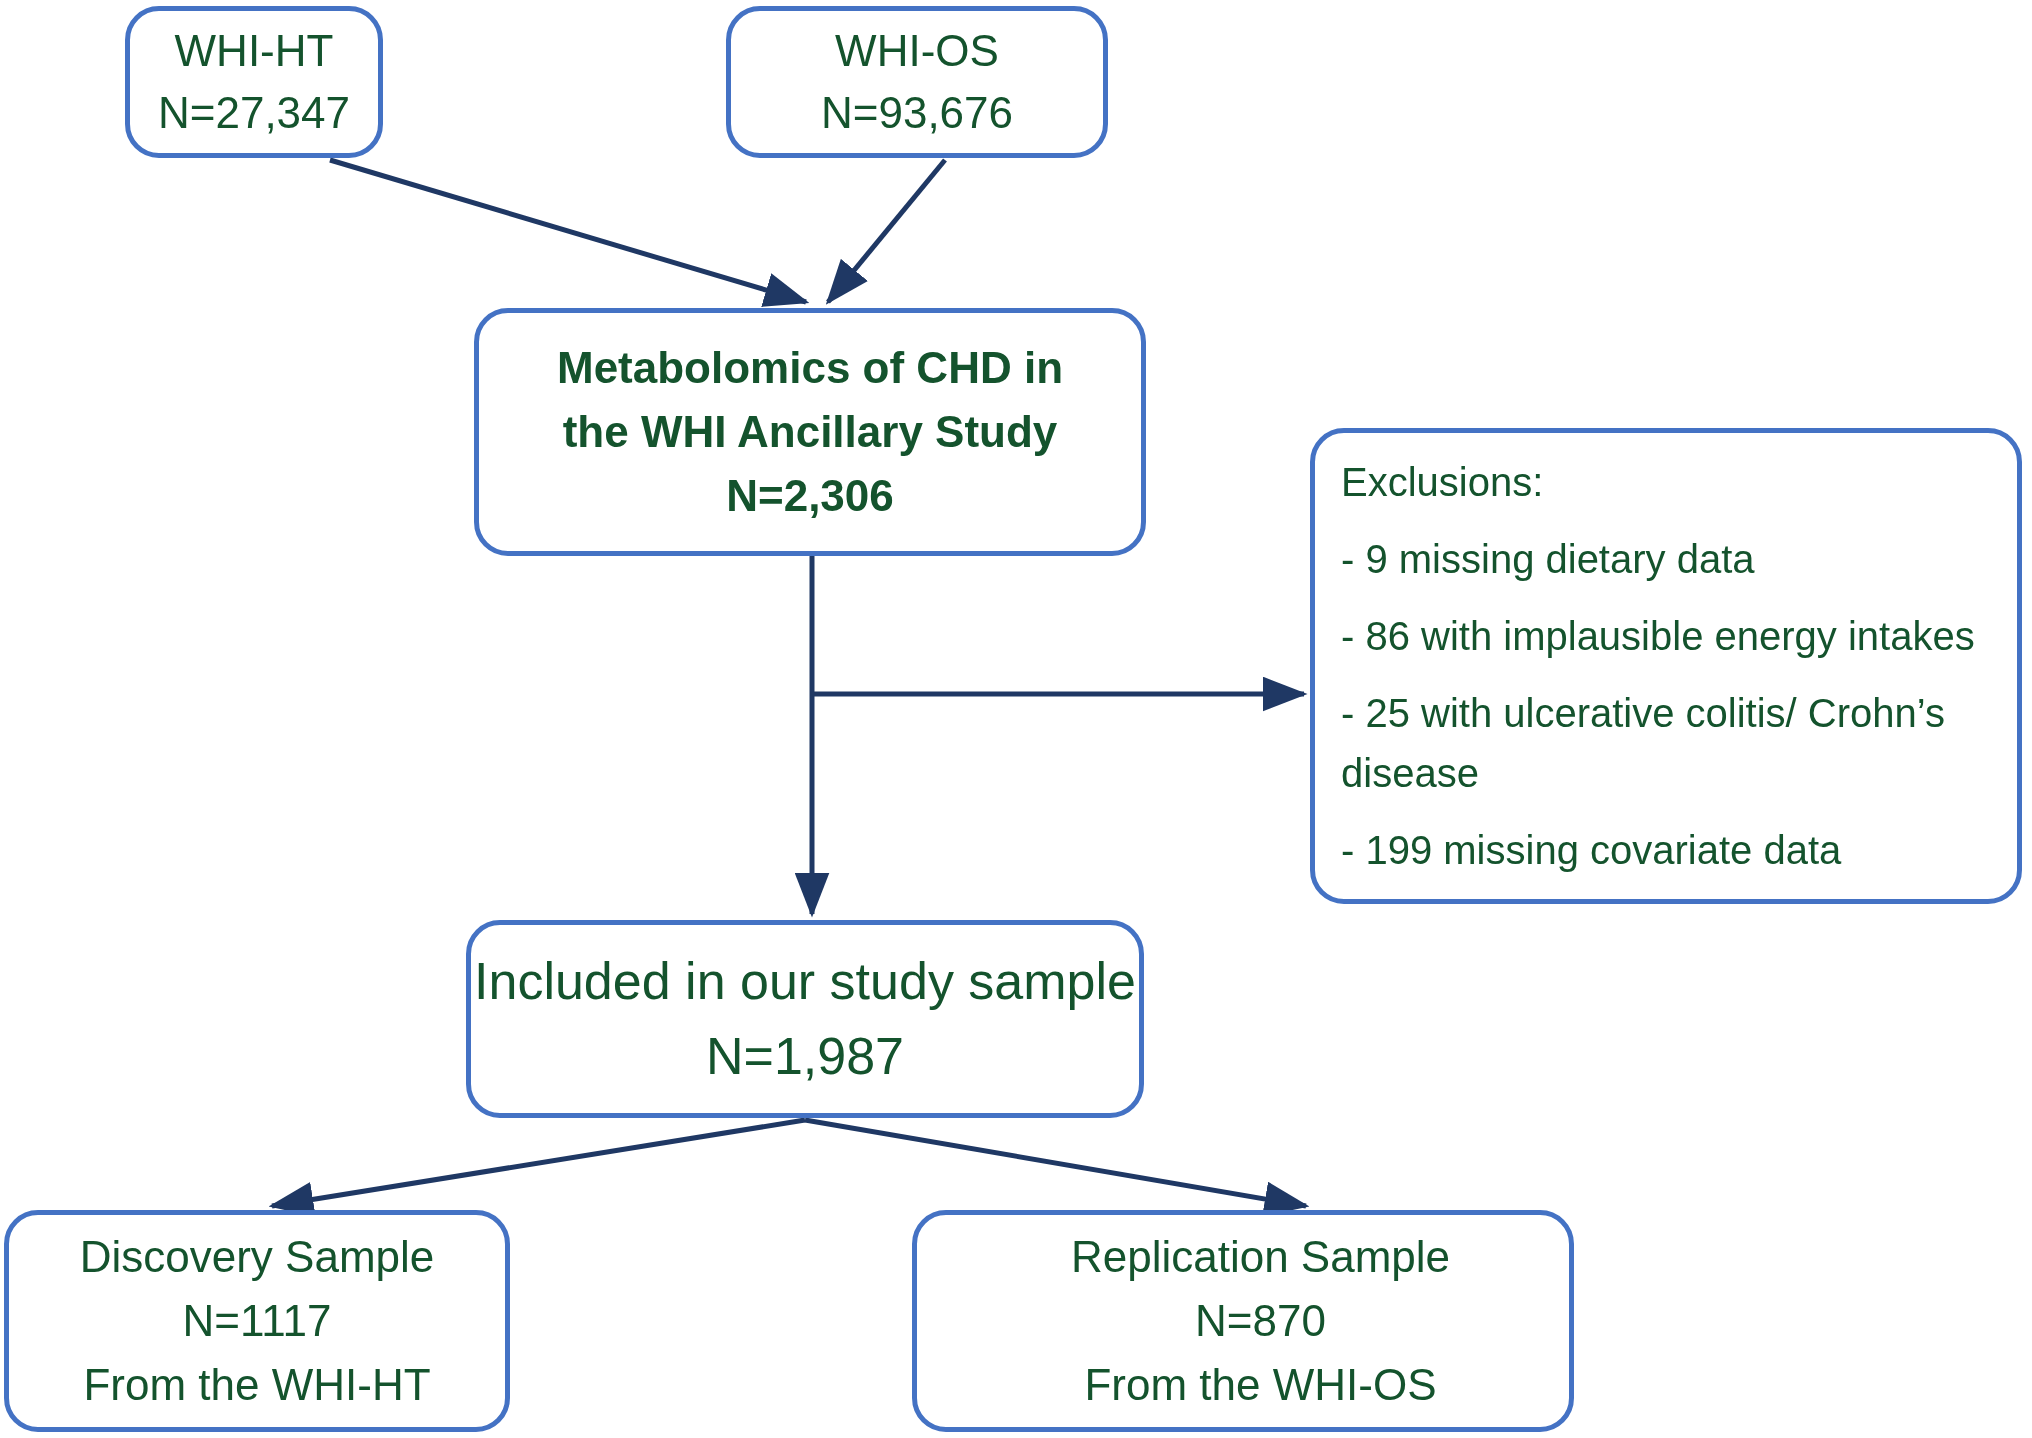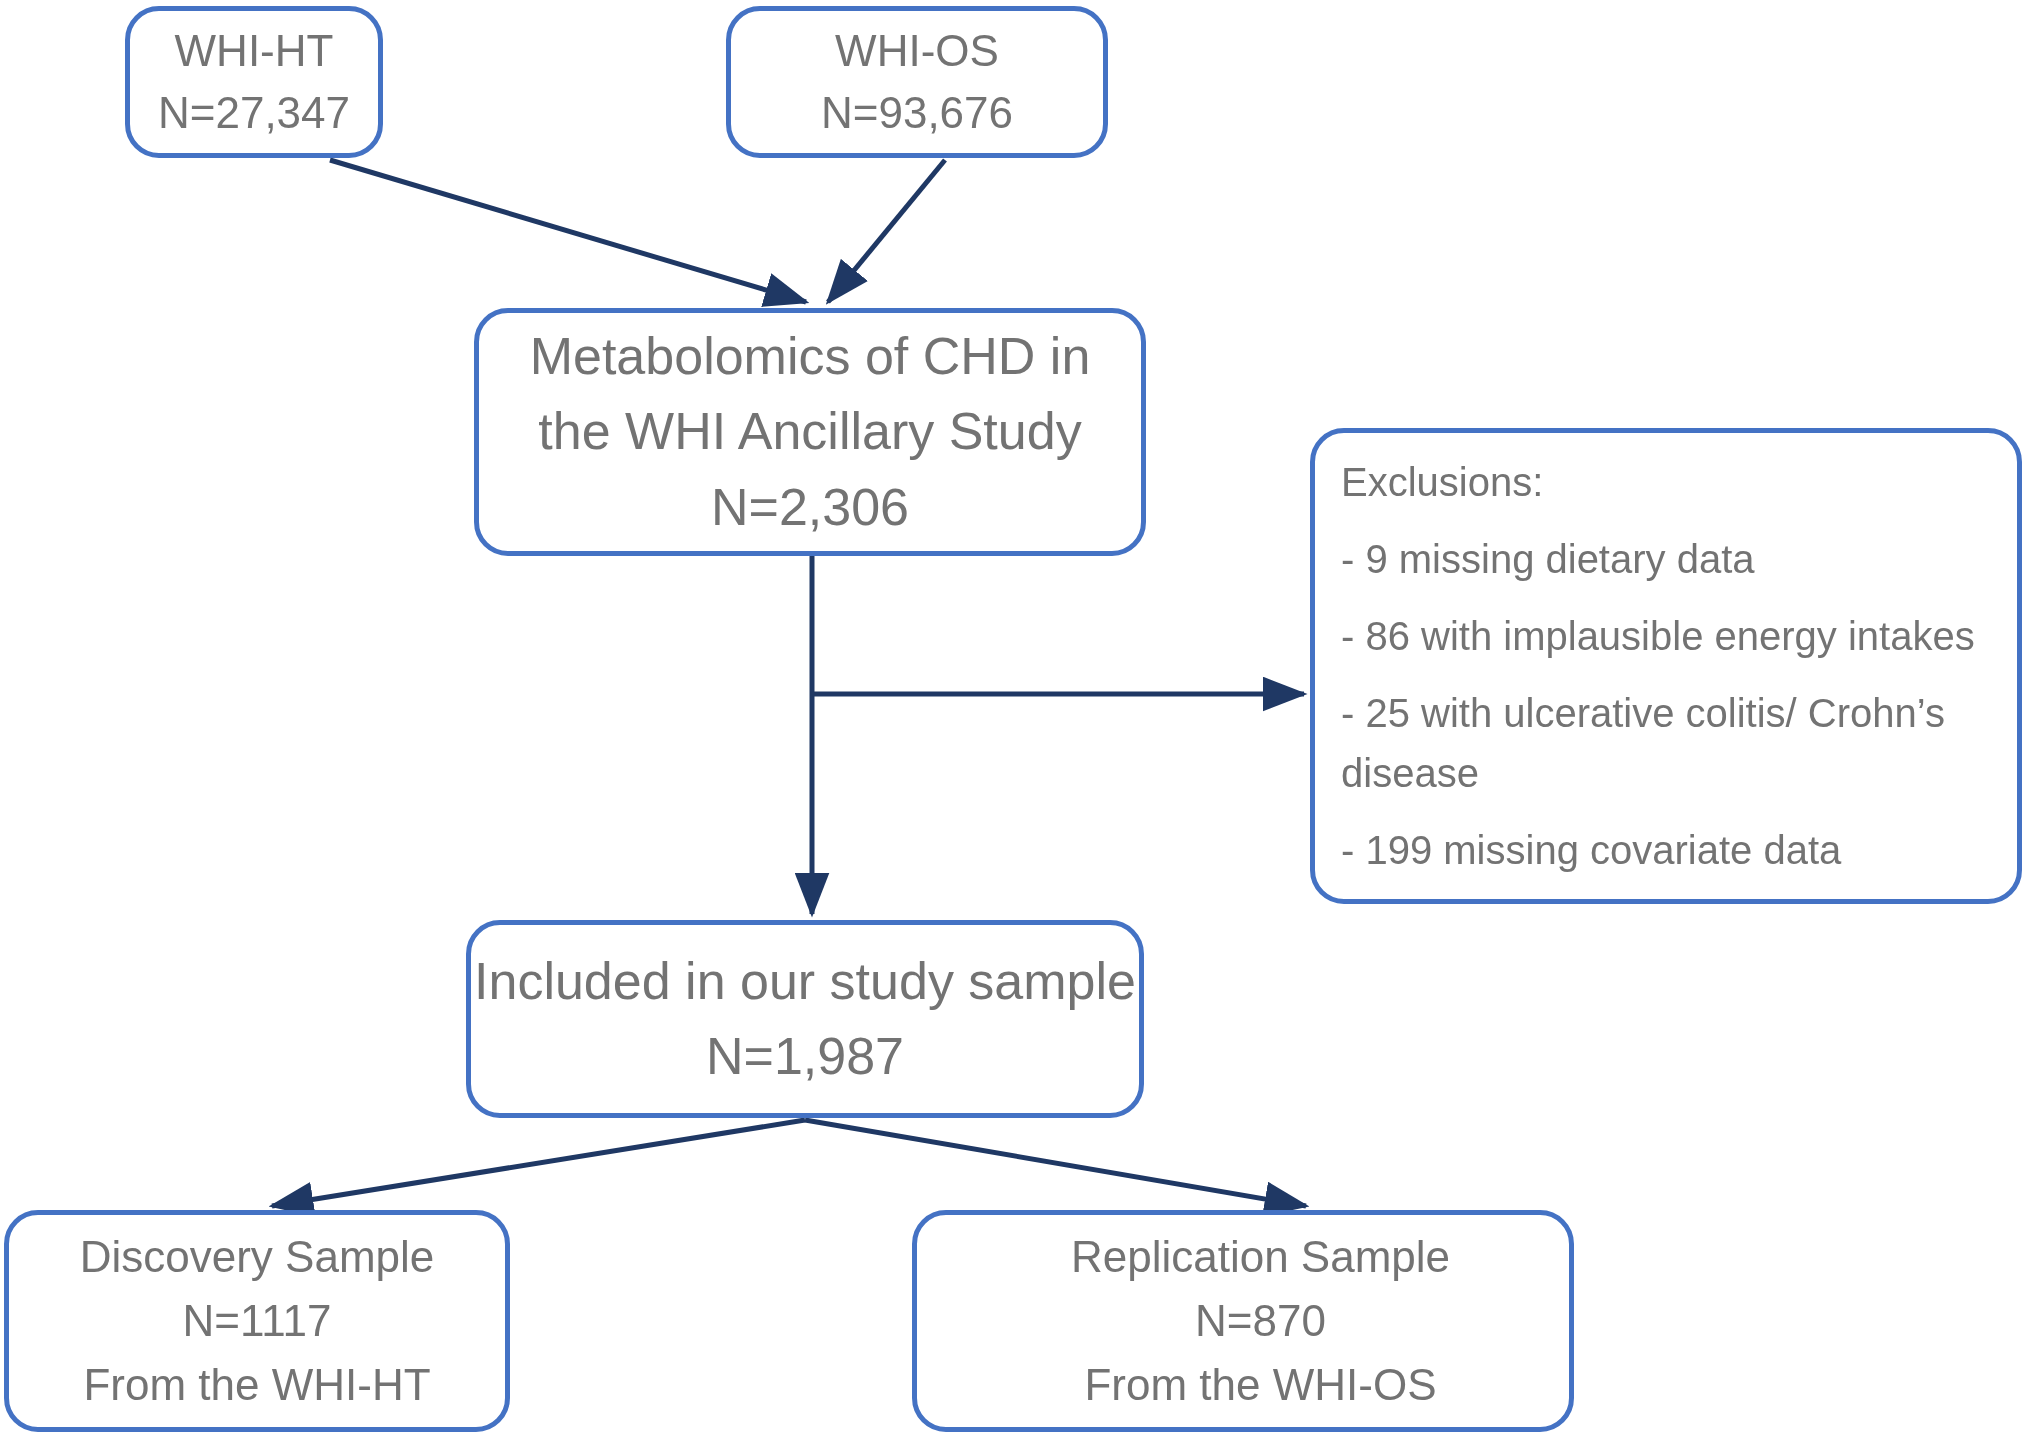--- a/index.html
+++ b/index.html
@@ -28,21 +28,21 @@
   .node {
     position: absolute;
     box-sizing: border-box;
     background: #ffffff;
     border: 5px solid #4472C4;
     border-radius: 34px;
     display: flex;
     flex-direction: column;
     align-items: center;
     justify-content: center;
-    color: #737373;
+    color: #14532d;
     font-family: "Liberation Sans", sans-serif;
     z-index: 2;
   }
   .node .line {
     display: block;
     white-space: nowrap;
   }
   .node.center-text {
     text-align: center;
   }
@@ -59,21 +59,21 @@
     left: 125px; top: 6px; width: 258px; height: 152px;
     font-size: 44px; line-height: 1.42;
   }
   #node-whi-os {
     left: 726px; top: 6px; width: 382px; height: 152px;
     font-size: 44px; line-height: 1.42;
   }
   
   #node-ancillary {
     left: 474px; top: 308px; width: 672px; height: 248px;
-    font-size: 52px; line-height: 1.45;
+    font-size: 44px; line-height: 1.45; font-weight: bold;
   }
   
   #node-exclusions {
     left: 1310px; top: 428px; width: 712px; height: 476px;
     font-size: 40px; line-height: 1.50;
     padding: 14px 22px 14px 26px;
     justify-content: center;
     gap: 17px;
   }
   

